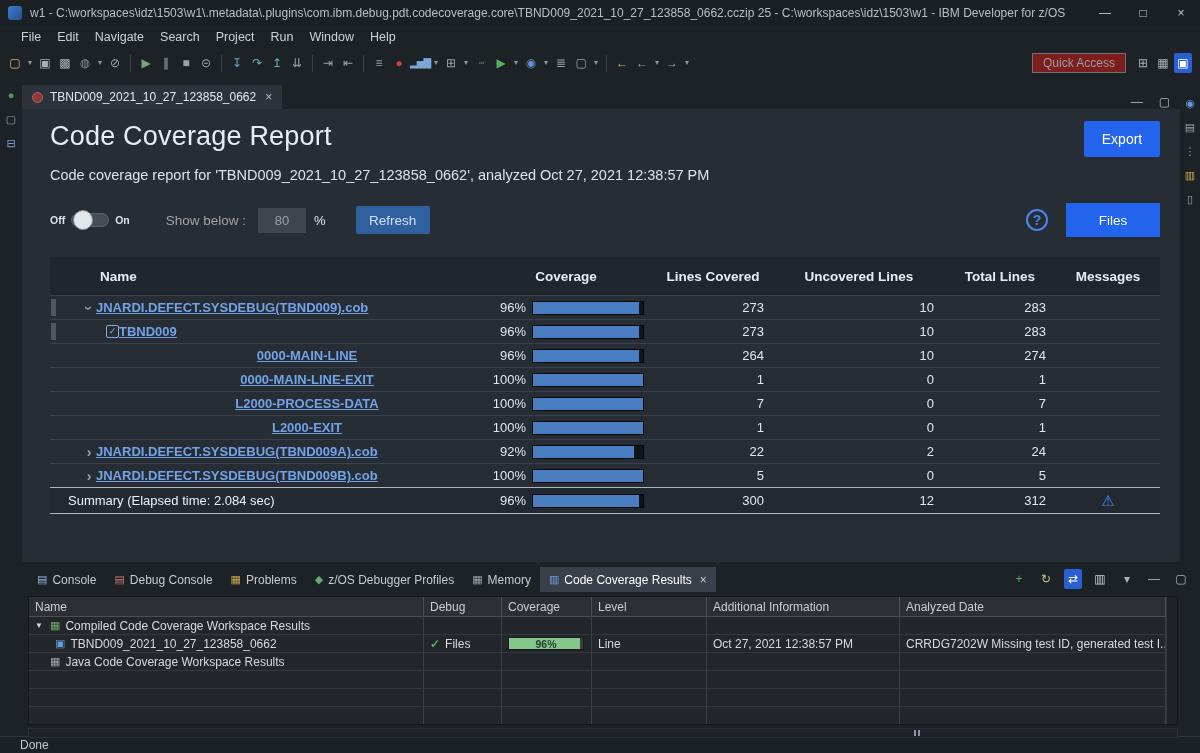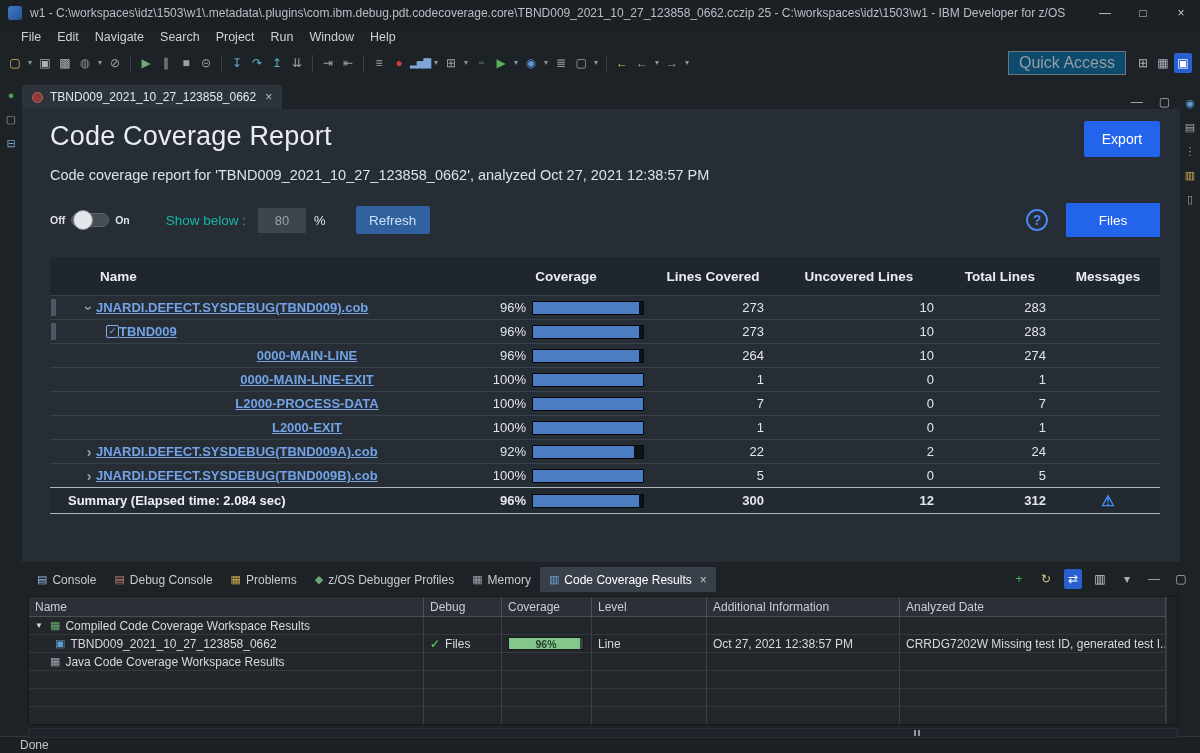--- a/index.html
+++ b/index.html
@@ -21,21 +21,21 @@
   .menu-item { padding:2px 8px; font-size:12.5px; color:#ccd1d6; cursor:pointer; }
   
   .toolbar { height:30px; display:flex; align-items:center; padding:0 8px 0 6px; }
   .tb-icons { display:flex; align-items:center; gap:2px; }
   .tb-icon { min-width:18px; height:20px; display:inline-flex; align-items:center; justify-content:center; font-size:12px; cursor:pointer; line-height:1; }
   .tb-small { min-width:8px; font-size:8px; }
   .tb-wide { letter-spacing:-1px; font-size:10px; }
   .tb-sep { width:1px; height:17px; background:#3a4047; margin:0 4px; display:inline-block; }
   .tb-box, .tb-activebox { background:#2a5fd1; border-radius:2px; }
   .tb-right { margin-left:auto; display:flex; align-items:center; gap:8px; }
-  .quick-access { padding:2px 10px; border:1px solid #6b737c; background:#0c4a6e; color:#969da5; font-size:16px; cursor:pointer; }
+  .quick-access { padding:2px 10px; border:1px solid #6b737c; background:#7f1d1d; color:#969da5; font-size:12px; cursor:pointer; }
   
   .main-area { position:relative; height:484px; }
   .left-rail { position:absolute; left:0; top:12px; width:22px; display:flex; flex-direction:column; align-items:center; gap:13px; }
   .right-rail { position:absolute; right:0; top:20px; width:20px; display:flex; flex-direction:column; align-items:center; gap:13px; }
   .rail-icon { font-size:11px; cursor:pointer; line-height:1; }
   .editor-region { position:absolute; left:22px; right:20px; top:7px; bottom:0; display:flex; flex-direction:column; }
   .tabbar { height:24px; display:flex; align-items:flex-end; }
   .editor-tab { height:24px; display:flex; align-items:center; gap:7px; padding:0 10px; background:#2c333b; color:#e4e8ec; font-size:12px; cursor:pointer; }
   .tab-icon { width:11px; height:11px; border-radius:50%; background:#8c3a34; border:1px solid #b9625a; }
   .tab-close { color:#b8bec5; font-size:12px; margin-left:2px; cursor:pointer; }
@@ -43,21 +43,21 @@
   .tc { cursor:pointer; }
   .editor-content { flex:1; background:#262d35; padding:0 20px 0 28px; overflow:hidden; }
   .report-header { display:flex; justify-content:space-between; align-items:flex-start; margin-top:12px; }
   h1 { margin:0; font-size:27px; font-weight:400; color:#e9edf1; letter-spacing:.2px; }
   .export-btn { width:76px; height:36px; background:#2264ec; color:#fff; border:none; font-size:14px; border-radius:2px; font-family:inherit; cursor:pointer; }
   .subtitle { margin-top:10px; font-size:14.5px; color:#dde2e7; }
   .controls-row { margin-top:20px; display:flex; align-items:center; height:34px; }
   .sw-label { font-size:10.5px; font-weight:bold; color:#dde2e7; }
   .switch { width:38px; height:14px; background:#454d56; border:1px solid #5a626b; border-radius:8px; margin:0 6px; position:relative; display:inline-block; cursor:pointer; }
   .knob { position:absolute; left:1px; top:-4px; width:20px; height:20px; border-radius:50%; background:#e4e7ea; border:1px solid #868e96; }
-  .show-below { margin-left:36px; font-size:13.5px; color:#14b8a6;text-align:center; }
+  .show-below { margin-left:36px; font-size:13.5px; color:#a3a3a3;text-align:center; }
   .threshold { margin-left:12px; width:48px; height:25px; background:#3e454d; color:#99a0a8; display:inline-flex; align-items:center; justify-content:center; font-size:13px; cursor:text; }
   .pct-sign { margin-left:8px; font-size:13px; color:#e3e7eb; }
   .refresh-btn { margin-left:30px; width:74px; height:28px; background:#30609e; border:none; color:#cfe0fa; font-size:13.5px; border-radius:2px; font-family:inherit; cursor:pointer; }
   .flex-sp { flex:1; }
   .help { width:22px; height:22px; border:2px solid #4a86ee; border-radius:50%; color:#4a86ee; font-weight:bold; font-size:14px; display:inline-flex; align-items:center; justify-content:center; margin-right:18px; cursor:pointer; }
   .seg { display:flex; }
   .seg-btn { height:34px; border:1px solid #2264ec; background:transparent; color:#dfe5ee; font-size:13.5px; font-family:inherit; cursor:pointer; }
   .seg-files { width:94px; }
   .seg-modules { width:118px; border-left:none; }
   .seg-active { background:#2264ec; color:#fff; }
@@ -78,21 +78,21 @@
   .flow-icon { width:13px; height:13px; border:1px solid #82aede; color:#82aede; font-size:9px; line-height:11px; text-align:center; border-radius:2px; flex:0 0 auto; }
   .row-marker { position:absolute; left:1px; top:3px; bottom:3px; width:5px; background:#4b5866; }
   .cc-link { color:#73a2e6; text-decoration:underline; font-weight:bold; cursor:pointer; }
   .cc-pct { text-align:right; color:#e3e7eb; padding-right:4px; }
   .cc-num { text-align:right; color:#e3e7eb; padding-right:10px; }
   .cc-barcell { padding-left:2px; }
   .bar { width:112px; height:14px; background:#0e1318; border:1px solid #05080c; }
   .bar-fill { height:100%; background:#4b7ec1; }
   .cc-msg { text-align:center; }
   .warn { color:#3f8df2; font-size:15px; cursor:pointer; }
-  .cc-summary { height:27px; border-top:1px solid #aeb5bc; border-bottom:1px solid #aeb5bc; background:#222931; font-weight:bold; }
+  .cc-summary { height:27px; border-top:1px solid #aeb5bc; border-bottom:1px solid #aeb5bc; background:#222931; font-weight:normal; }
   .cc-summary .cc-name { padding-left:18px; }
   .sum-label { color:#eef1f4; }
   
   .bottom-panel { height:174px; padding-top:3px; }
   .panel-tabbar { height:27px; display:flex; align-items:center; padding-left:28px; }
   .panel-tabs { display:flex; height:27px; align-items:flex-end; }
   .panel-tab { height:25px; display:flex; align-items:center; gap:5px; padding:0 9px; font-size:12px; color:#c6cbd1; cursor:pointer; white-space:nowrap; }
   .panel-tab.active { background:#39404a; color:#fff; }
   .pt-icon { font-size:11px; line-height:1; }
   .pt-close { font-size:12px; color:#c6cbd1; margin-left:3px; }

